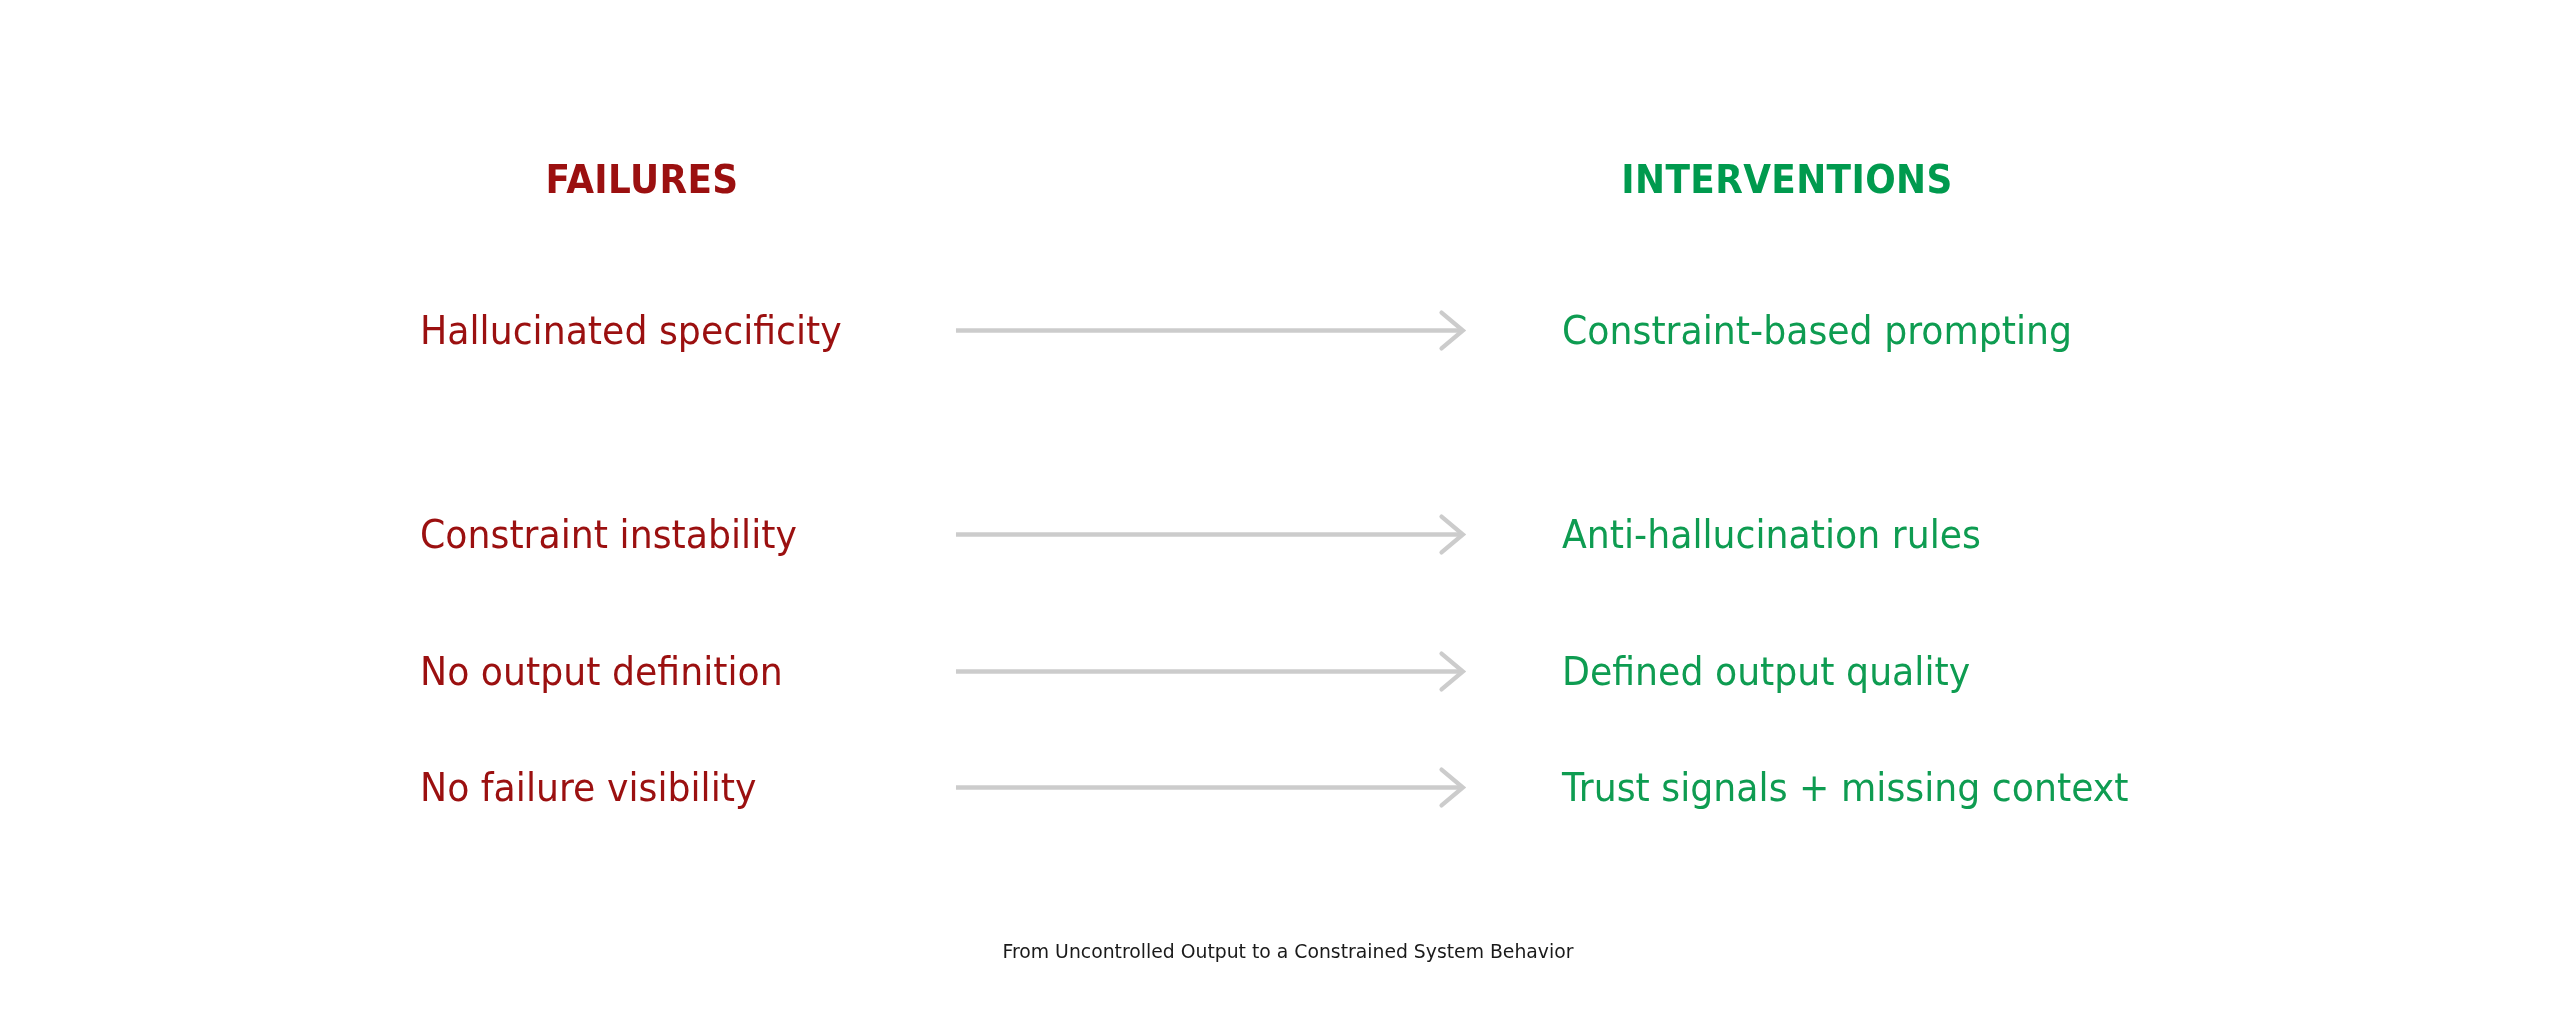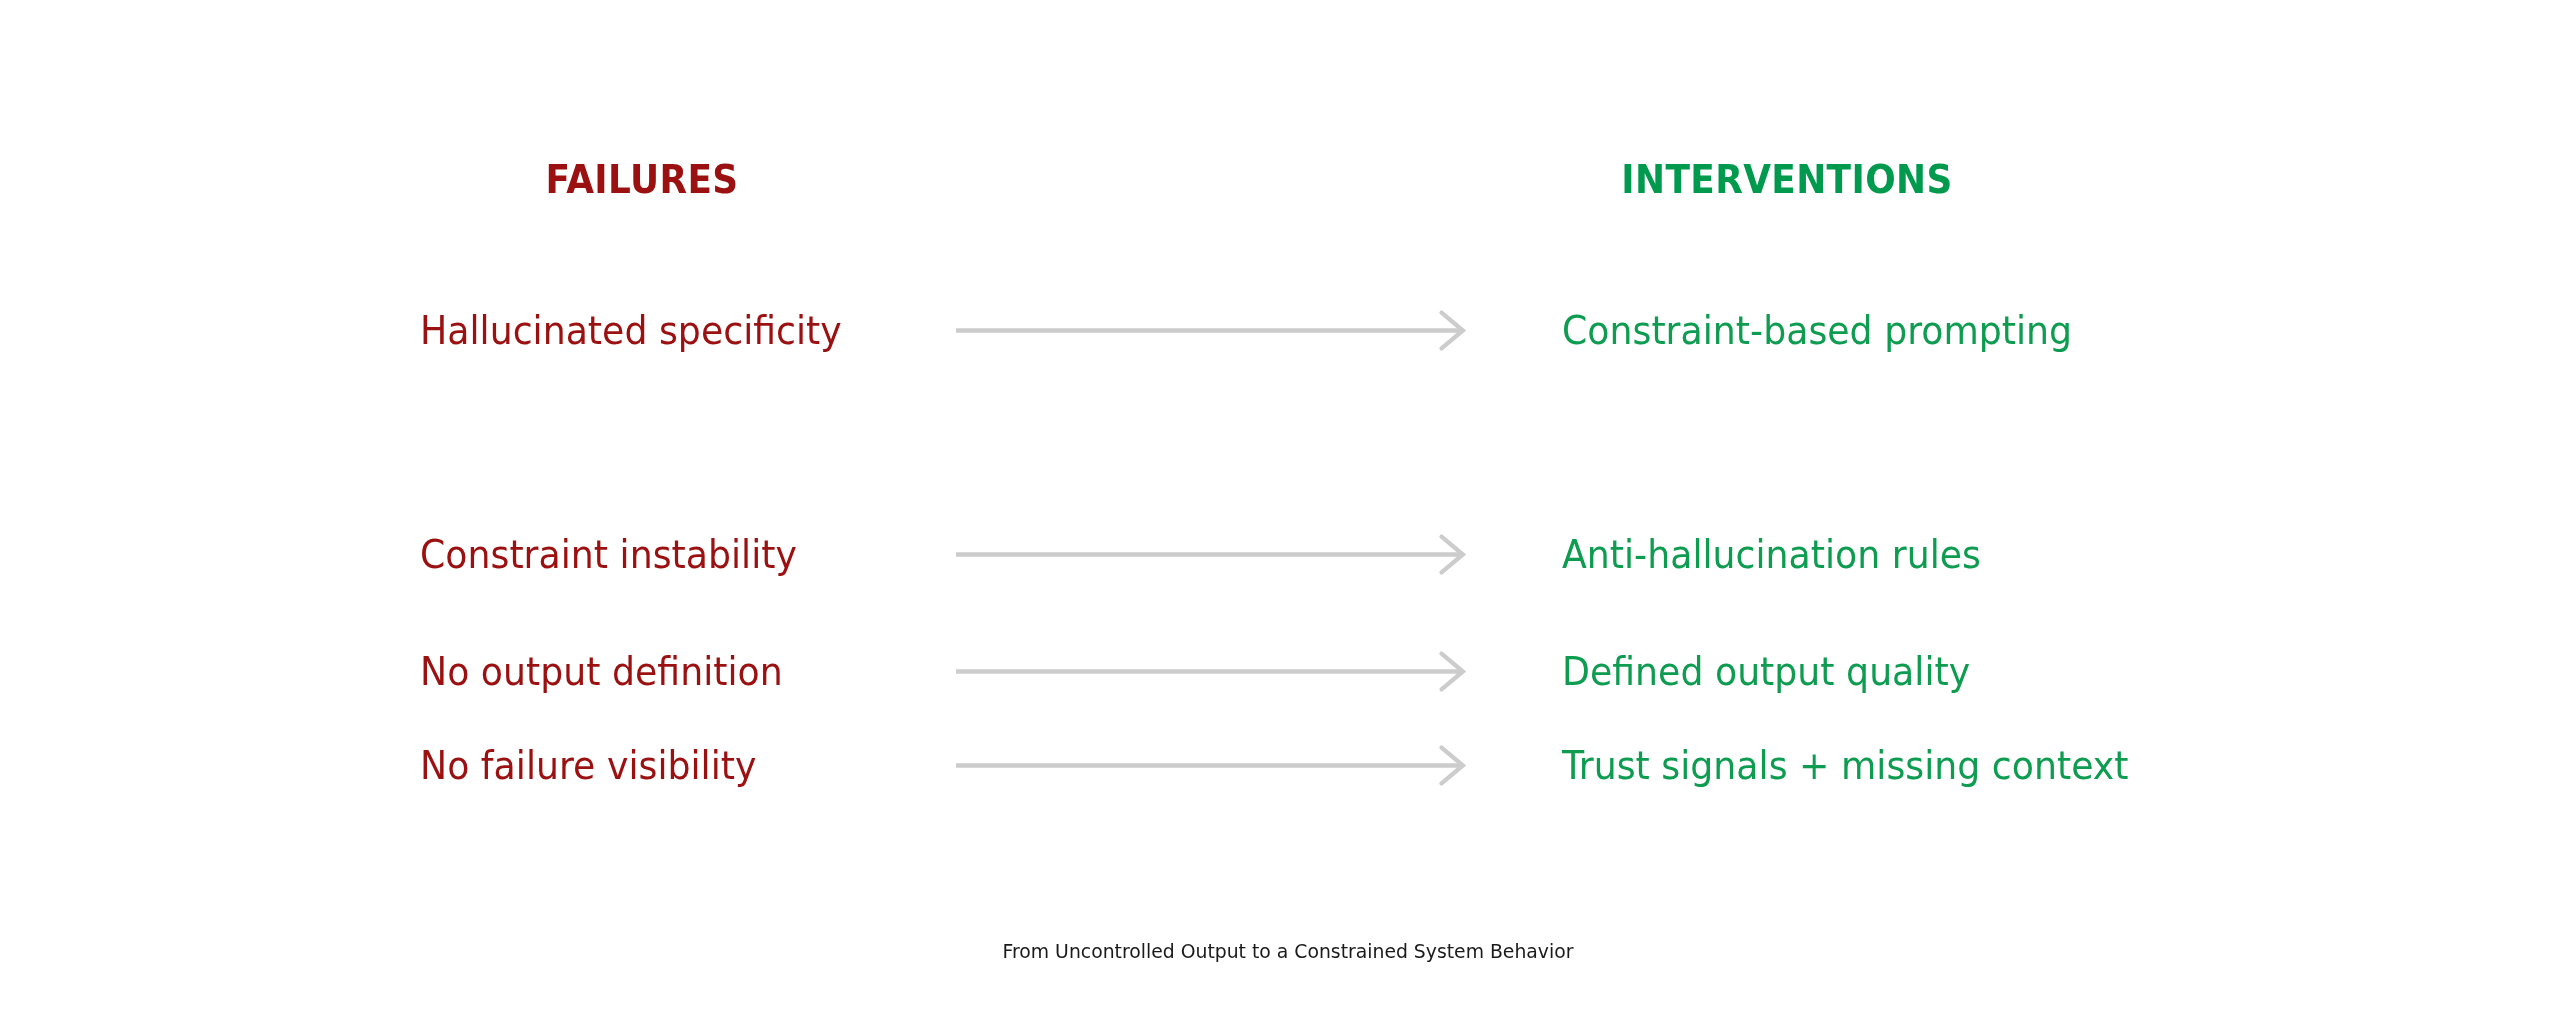--- a/index.html
+++ b/index.html
@@ -116,21 +116,21 @@
     <div class="arrow">
       <svg viewBox="0 0 610 62" xmlns="http://www.w3.org/2000/svg" aria-hidden="true">
         <line x1="2" y1="31" x2="592" y2="31" stroke="#CCCCCC" stroke-width="5" stroke-linecap="butt"></line>
         <polyline points="570,10 595,31 570,52" fill="none" stroke="#CCCCCC" stroke-width="5" stroke-linecap="round" stroke-linejoin="miter"></polyline>
       </svg>
     </div>
     <div class="intervention-label">Constraint-based prompting</div>
   </div>
 
 
-  <div class="row" style="top:528px">
+  <div class="row" style="top:508px">
     <div class="failure-label">Constraint instability</div>
     <div class="arrow">
       <svg viewBox="0 0 610 62" xmlns="http://www.w3.org/2000/svg" aria-hidden="true">
         <line x1="2" y1="31" x2="592" y2="31" stroke="#CCCCCC" stroke-width="5" stroke-linecap="butt"></line>
         <polyline points="570,10 595,31 570,52" fill="none" stroke="#CCCCCC" stroke-width="5" stroke-linecap="round" stroke-linejoin="miter"></polyline>
       </svg>
     </div>
     <div class="intervention-label">Anti-hallucination rules</div>
   </div>
 
@@ -138,21 +138,21 @@
     <div class="failure-label">No output definition</div>
     <div class="arrow">
       <svg viewBox="0 0 610 62" xmlns="http://www.w3.org/2000/svg" aria-hidden="true">
         <line x1="2" y1="31" x2="592" y2="31" stroke="#CCCCCC" stroke-width="5" stroke-linecap="butt"></line>
         <polyline points="570,10 595,31 570,52" fill="none" stroke="#CCCCCC" stroke-width="5" stroke-linecap="round" stroke-linejoin="miter"></polyline>
       </svg>
     </div>
     <div class="intervention-label">Defined output quality</div>
   </div>
 
-  <div class="row" style="top:739px">
+  <div class="row" style="top:761px">
     <div class="failure-label">No failure visibility</div>
     <div class="arrow">
       <svg viewBox="0 0 610 62" xmlns="http://www.w3.org/2000/svg" aria-hidden="true">
         <line x1="2" y1="31" x2="592" y2="31" stroke="#CCCCCC" stroke-width="5" stroke-linecap="butt"></line>
         <polyline points="570,10 595,31 570,52" fill="none" stroke="#CCCCCC" stroke-width="5" stroke-linecap="round" stroke-linejoin="miter"></polyline>
       </svg>
     </div>
     <div class="intervention-label">Trust signals + missing context</div>
   </div>
 

